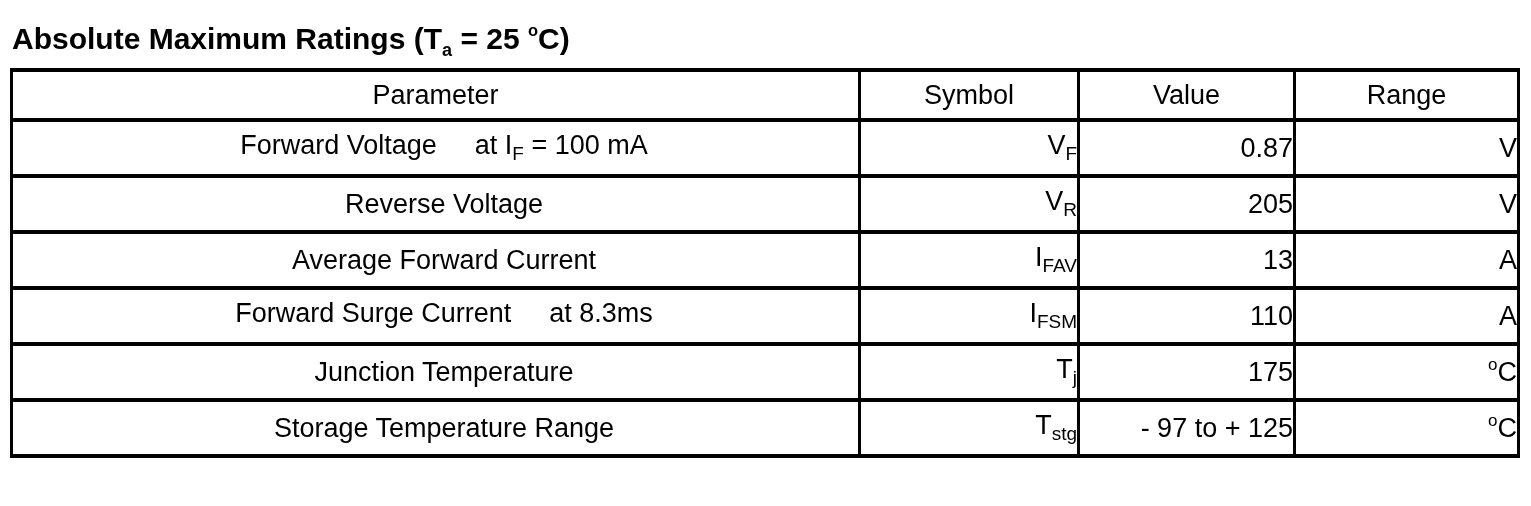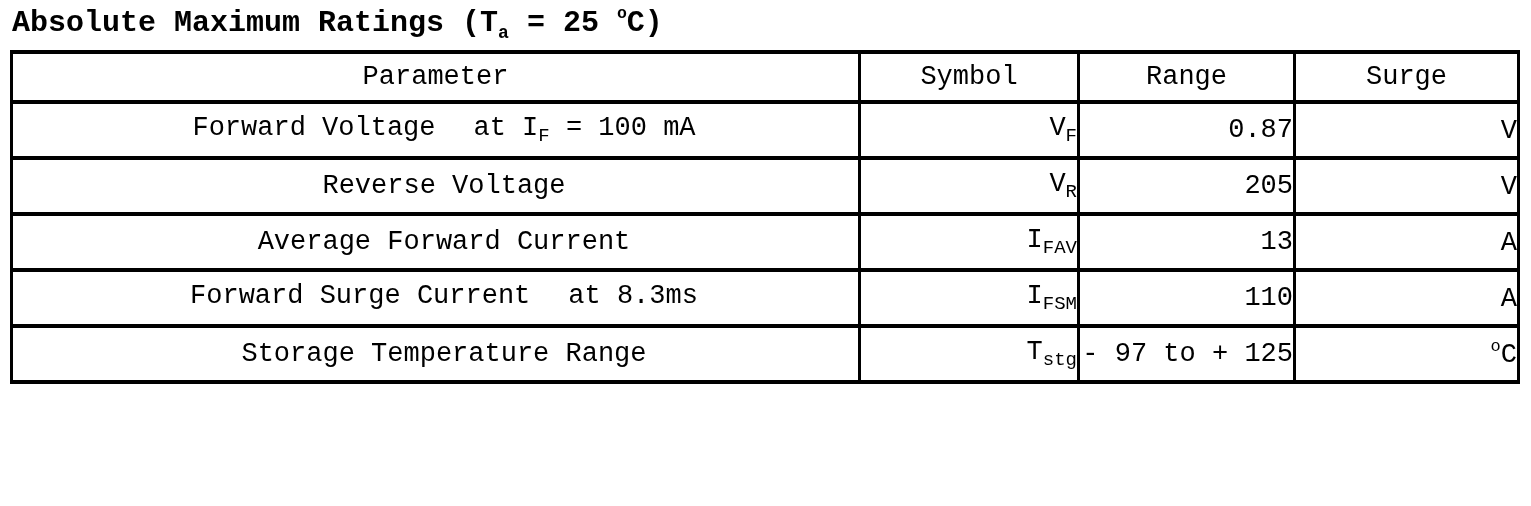--- a/index.html
+++ b/index.html
@@ -4,21 +4,21 @@
 <style>
   * { box-sizing: border-box; }
   html, body {
     margin: 0; padding: 0;
     width: 1531px; height: 506px;
     background: #ffffff;
     overflow: hidden;
     font-family: "Liberation Sans", sans-serif;
     color: #000000;
   }
-  .page { padding: 4px 8px 0 10px; font-family: Liberation Mono, monospace; }
+  .page { padding: 20px 8px 0 10px; }
   .title {
     font-size: 30px;
     font-weight: bold;
     margin: 2px 0 7px 2px;
     white-space: nowrap;
   }
   .title sub { font-size: 0.6em; }
   .title sup { font-size: 0.55em; vertical-align: super; position: relative; top: -2px; }
   table.ratings {
     border-collapse: collapse;
@@ -55,22 +55,22 @@
     <colgroup>
       <col style="width:848px">
       <col style="width:219px">
       <col style="width:216px">
       <col style="width:224px">
     </colgroup>
     <thead>
       <tr>
         <th>Parameter</th>
         <th>Symbol</th>
+        <th>Value</th>
         <th>Range</th>
-        <th>Surge</th>
       </tr>
     </thead>
     <tbody>
 
       <tr>
         <td class="param"><span>Forward Voltage</span><span class="cond"><span>at I</span><sub>F</sub><span> = 100 mA</span></span></td>
         <td class="center"><span>V</span><sub>F</sub></td>
         <td class="center">0.87</td>
         <td class="center"><sup class="deg"></sup><span>V</span></td>
       </tr>
@@ -90,20 +90,26 @@
       </tr>
 
       <tr>
         <td class="param"><span>Forward Surge Current</span><span class="cond"><span>at 8.3ms</span><sub></sub><span></span></span></td>
         <td class="center"><span>I</span><sub>FSM</sub></td>
         <td class="center">110</td>
         <td class="center"><sup class="deg"></sup><span>A</span></td>
       </tr>
 
 
+      <tr>
+        <td class="param"><span>Junction Temperature</span></td>
+        <td class="center"><span>T</span><sub>j</sub></td>
+        <td class="center">175</td>
+        <td class="center"><sup class="deg">o</sup><span>C</span></td>
+      </tr>
 
       <tr>
         <td class="param"><span>Storage Temperature Range</span></td>
         <td class="center"><span>T</span><sub>stg</sub></td>
         <td class="center">- 97 to + 125</td>
         <td class="center"><sup class="deg">o</sup><span>C</span></td>
       </tr>
 
     </tbody>
   </table>

